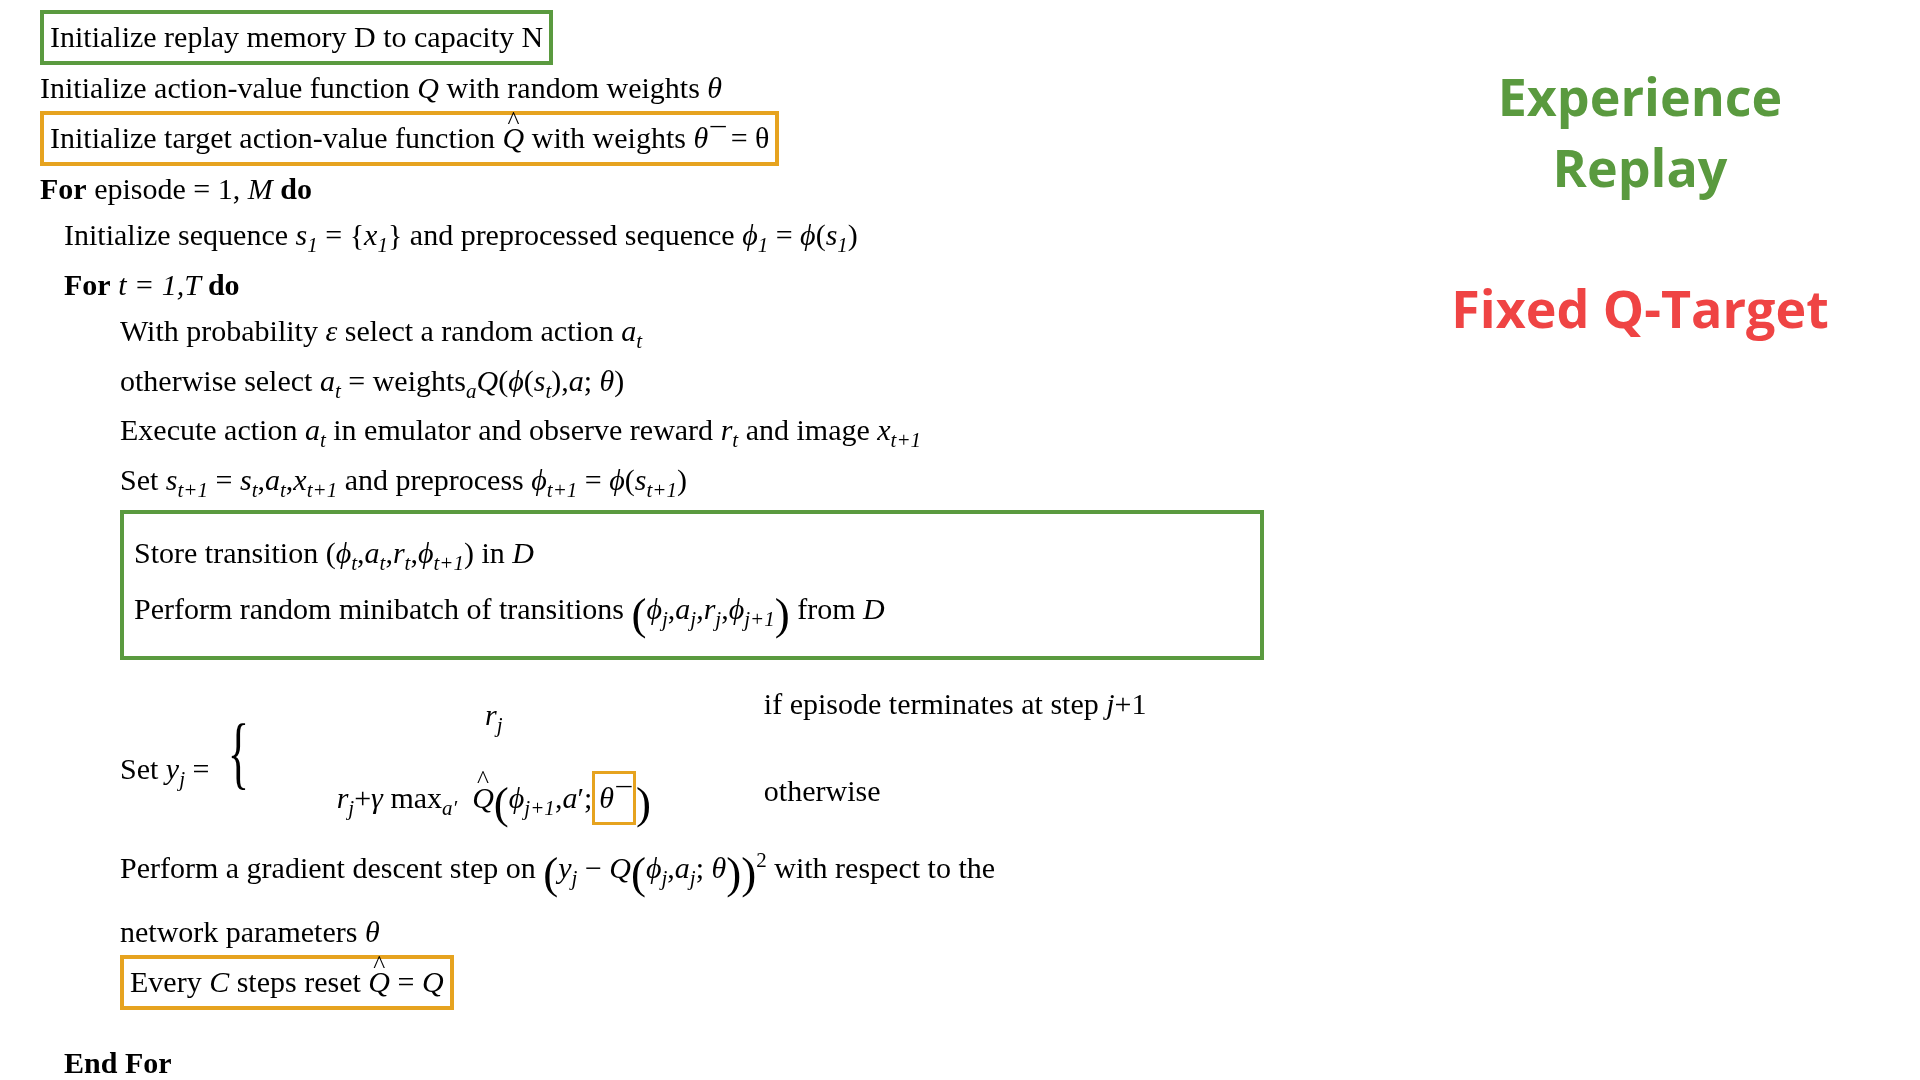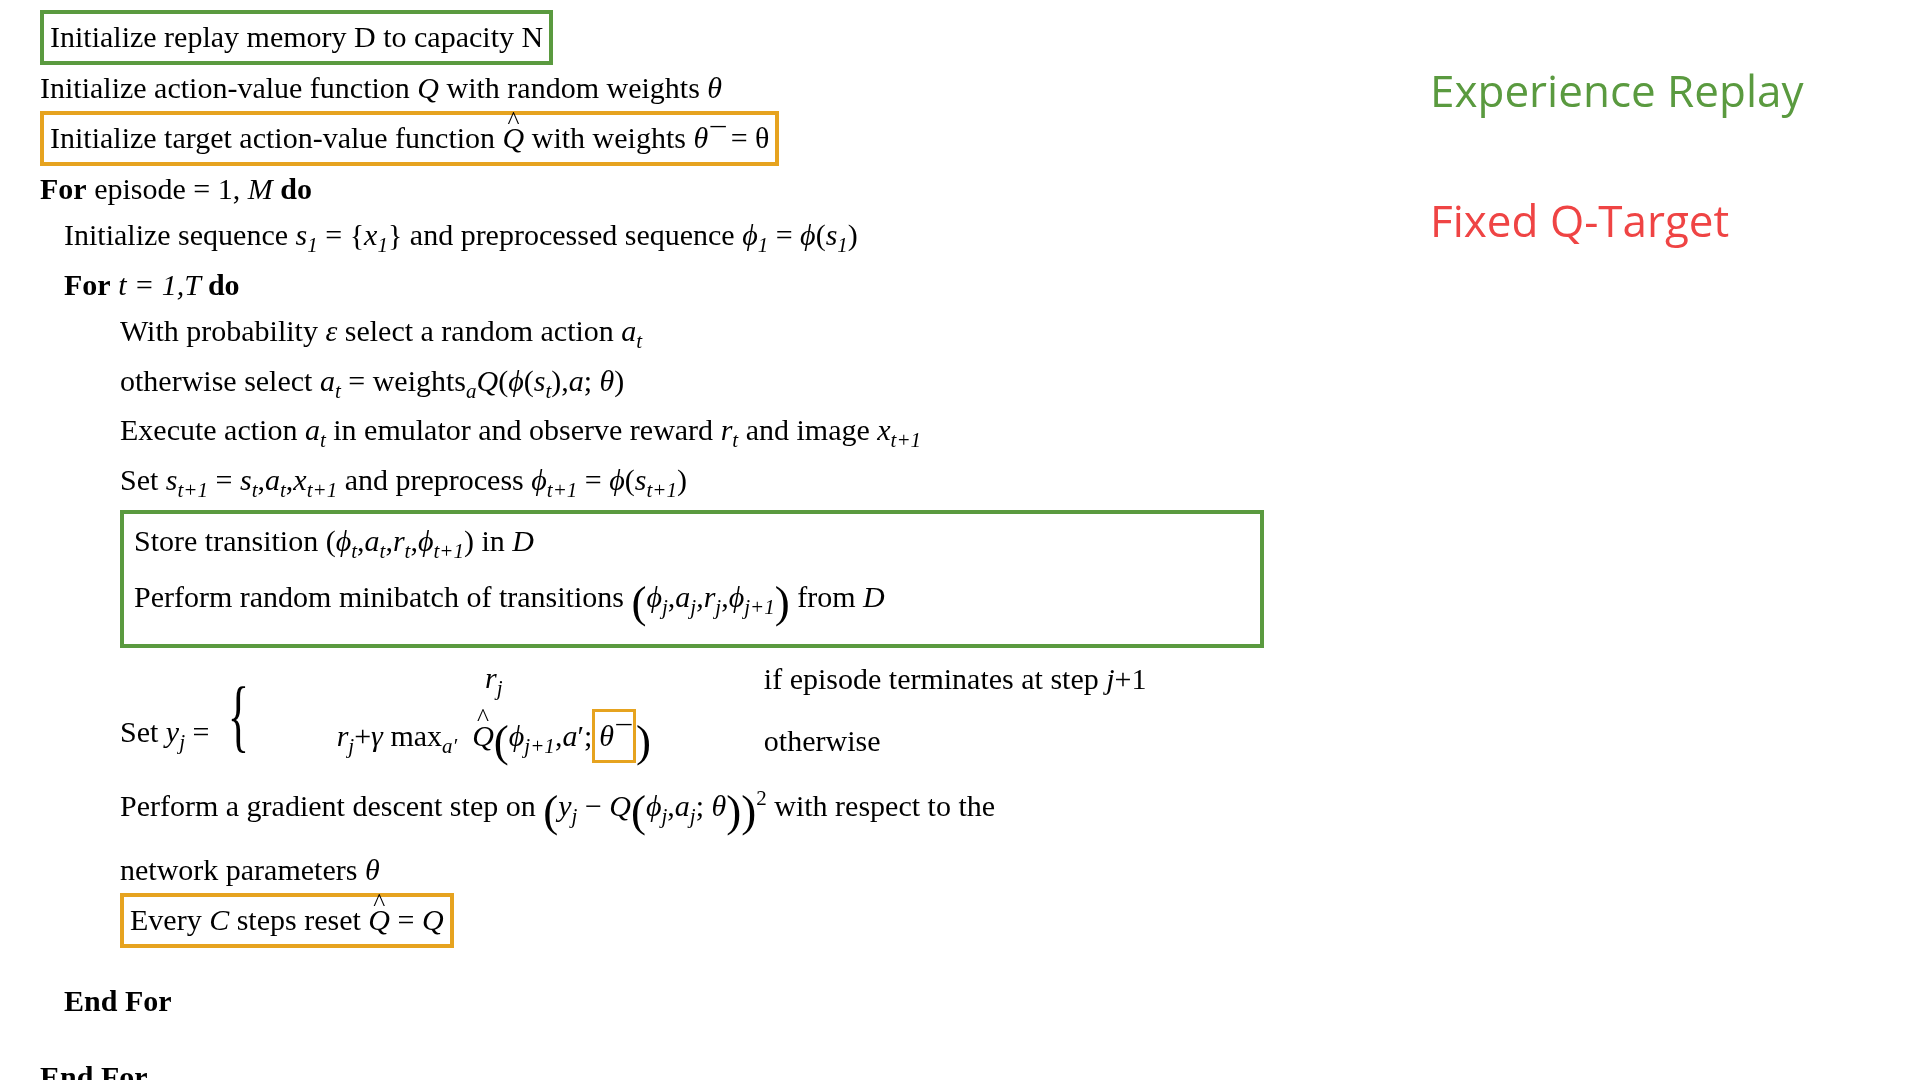--- a/index.html
+++ b/index.html
@@ -60,28 +60,29 @@
     top: -0.55em;
     font-size: 0.85em;
     font-style: normal;
   }
   .legend {
     position: absolute;
     right: 70px;
     top: 60px;
     width: 420px;
     font-family: "Segoe UI", "Open Sans", Arial, sans-serif;
-    font-weight: 400;
-    font-size: 44px;
+    font-weight: 700;
+    font-size: 52px;
+    text-align: center;
   }
   .legend .green { color: #5a9a3f; margin-bottom: 70px; }
   .legend .orange { color: #ef4444; }
   .groupbox {
     border: 4px solid #5a9a3f;
-    padding: 4px 10px 6px 10px;
+    padding: 16px 10px 6px 10px;
     margin-top: 4px;
     margin-bottom: 6px;
     display: block;
   }
   .bigparen { font-size: 1.5em; vertical-align: -0.22em; }
   .brace-wrap {
     display: inline-flex;
     align-items: center;
   }
   .brace {
@@ -92,21 +93,21 @@
   }
   .cases {
     display: inline-block;
   }
   .cases .caseline {
     display: flex;
     align-items: center;
     font-size: 30px;
     line-height: 1.6;
   }
-  .cases .expr { width: 460px; text-align: center; }
+  .cases .expr { width: 460px; text-align: center; margin-top: 25px; }
   .cases .cond { margin-left: 40px; }
   .inline-smallbox {
     border: 3px solid #e6a31f;
     padding: 0 4px;
     display: inline-block;
   }
 </style>
 </head>
 <body>
 

